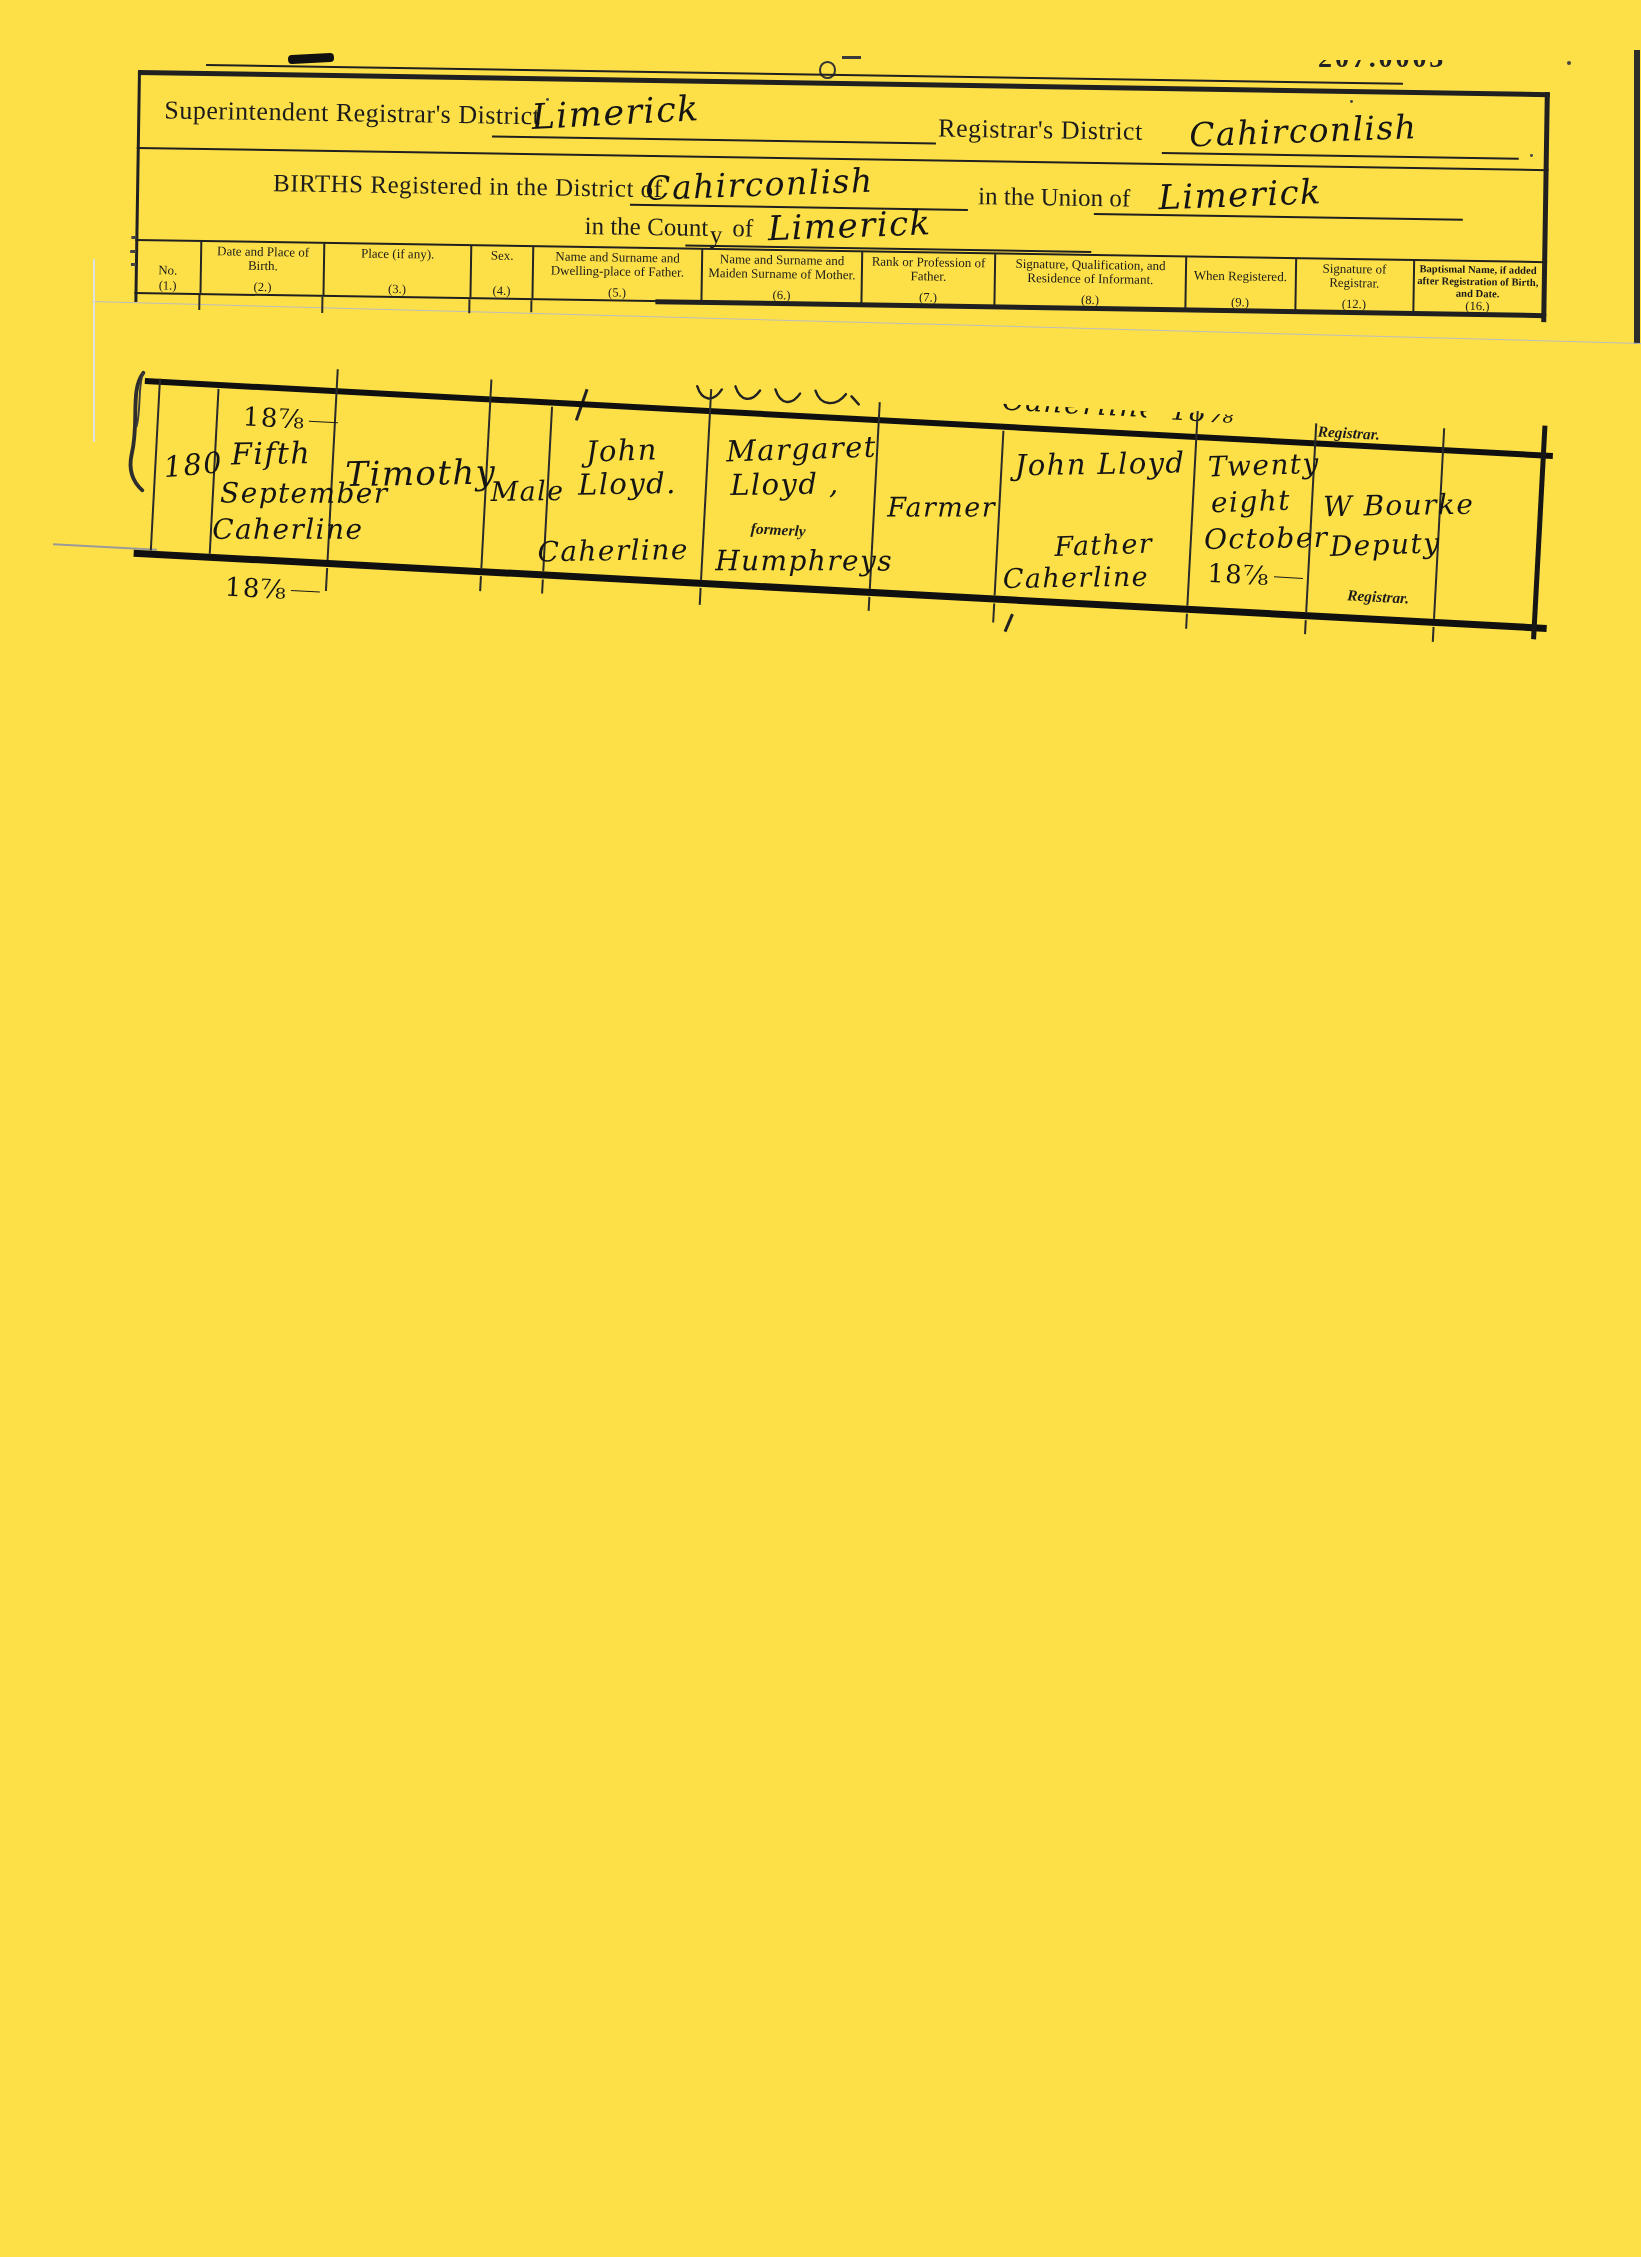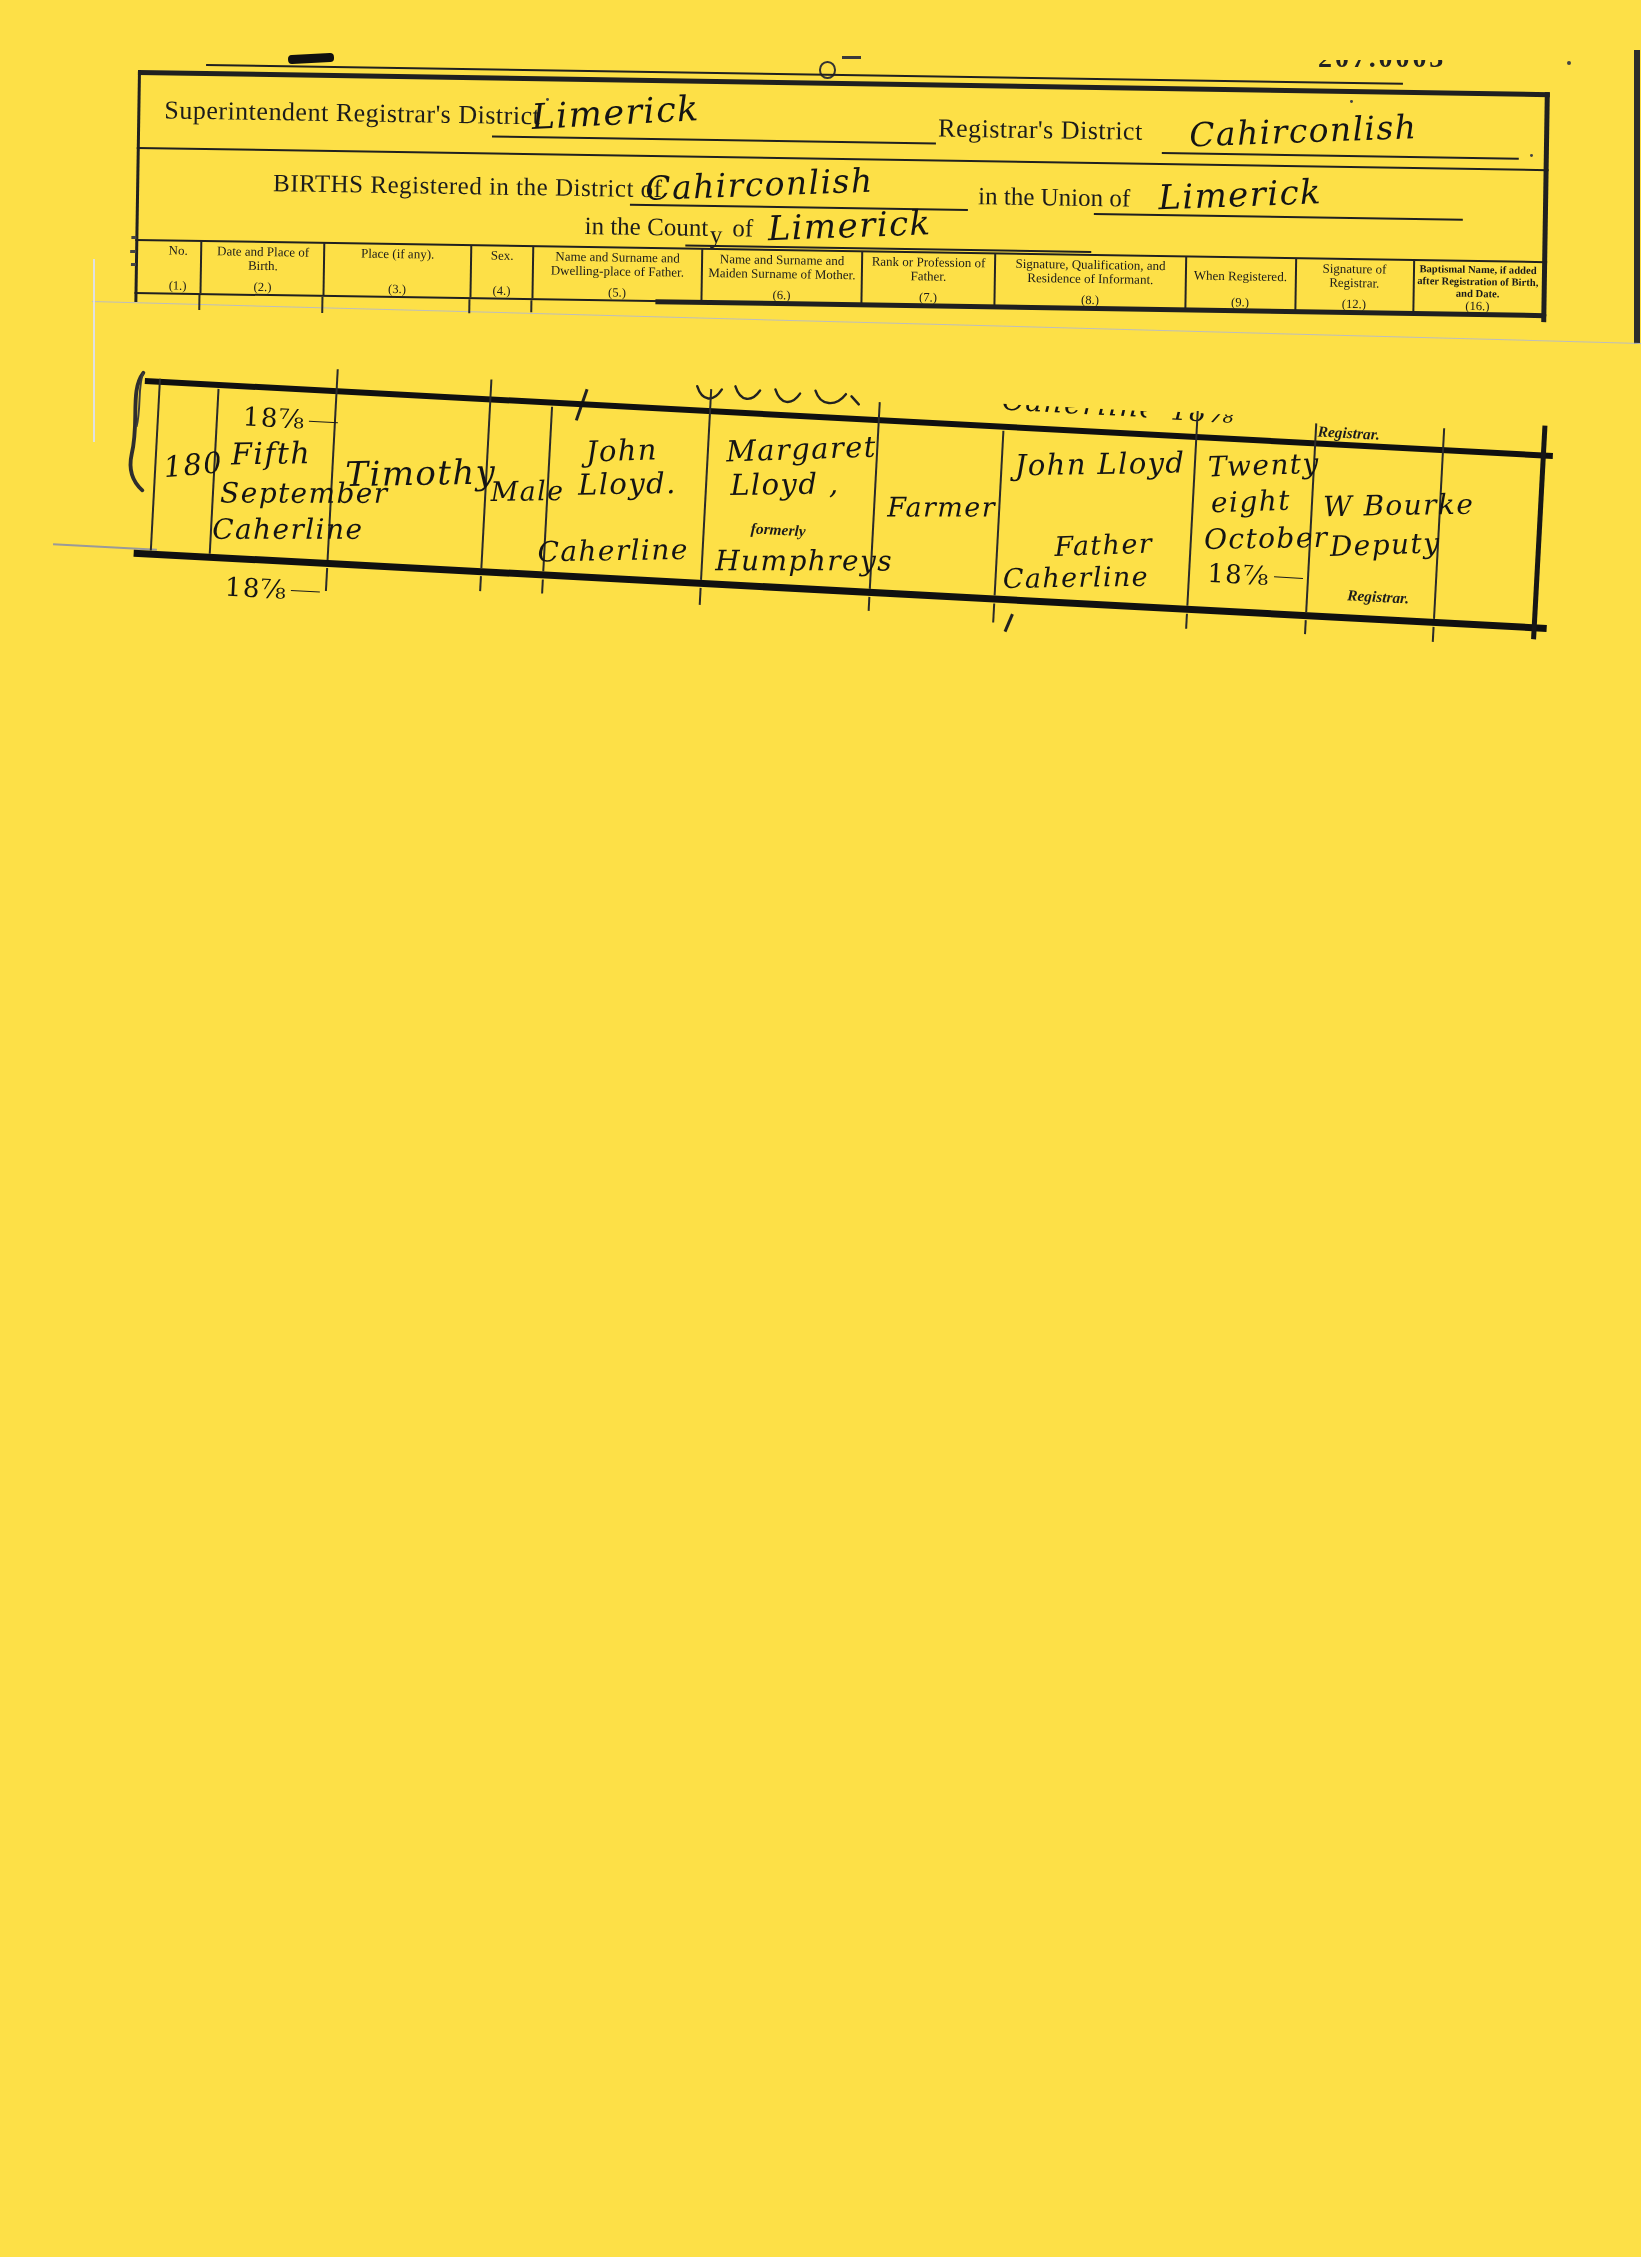--- a/index.html
+++ b/index.html
@@ -89,21 +89,21 @@
     <div class="hw abs" style="left:1022px;top:87px;font-size:34px;transform:rotate(-3deg);">Limerick</div>
 
     <div class="printed abs" style="left:449px;top:135px;font-size:25px;">
       <span>in the Count</span><span style="display:inline-block;transform:translateY(6.8px);margin-left:1.9px;">y</span><span style="margin-left:9.7px;">of</span>
     </div>
     <div class="line" style="left:550px;top:166px;width:406px;height:1.9px;"></div>
     <div class="hw abs" style="left:632px;top:124px;font-size:34px;transform:rotate(-3deg);">Limerick</div>
 
     <div class="line" style="left:0;top:169px;width:1412px;height:2.4px;"></div>
 
-    <div class="colcell" style="left:14px;width:58px;">
+    <div class="colcell" style="left:4px;width:58px;justify-content:flex-end;">
       <div>No.</div>
       <div class="colnum">(1.)</div>
     </div>
     <div class="colcell" style="left:68px;width:120px;">
       <div>Date and Place of Birth.</div>
       <div class="colnum">(2.)</div>
     </div>
     <div class="colcell" style="left:191px;width:143px;">
       <div>Place (if any).</div>
       <div class="colnum">(3.)</div>

